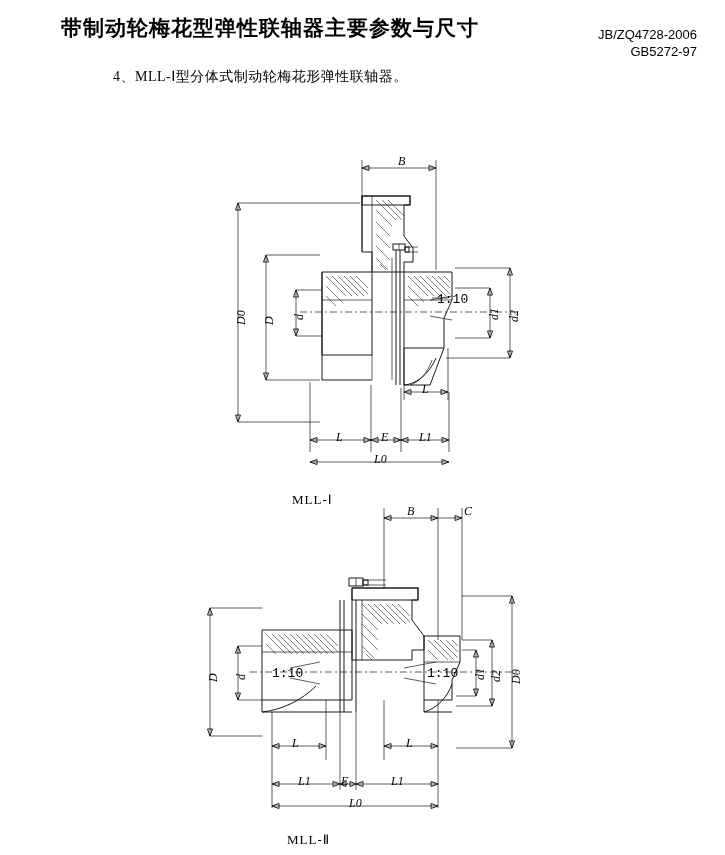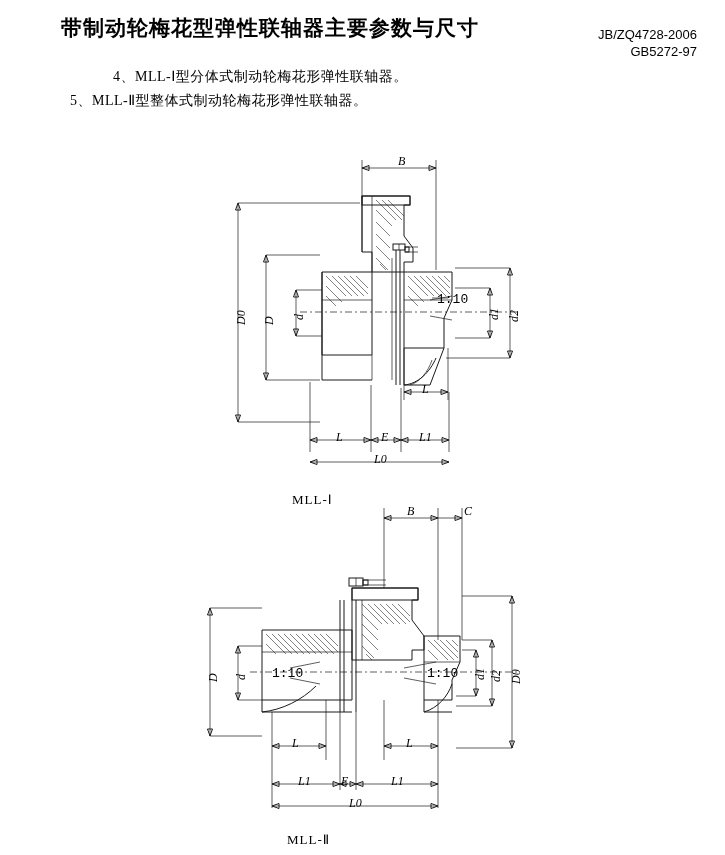--- a/index.html
+++ b/index.html
@@ -77,21 +77,20 @@
 <div class="page">
 
   <div class="title">带制动轮梅花型弹性联轴器主要参数与尺寸</div>
 
   <div class="std">
     <div>JB/ZQ4728-2006</div>
     <div>GB5272-97</div>
   </div>
 
   <div class="note note1">4、MLL-Ⅰ型分体式制动轮梅花形弹性联轴器。</div>
-  <div class="note note2">5、MLL-Ⅱ型整体式制动轮梅花形弹性联轴器。</div>
 
   <svg width="725" height="855">
 
     <line class="dash" x1="300" y1="312" x2="520" y2="312"></line>
 
     <path class="ln" d="M362,196 L410,196 L410,205 L404,205 L404,236 L413,248 L413,262
                         L404,262 L404,272 L372,272 L372,252 L362,252 Z"></path>
 
     <path class="thin" d="M362,196 L362,252"></path>
     <path class="thin" d="M372,272 L372,196"></path>

